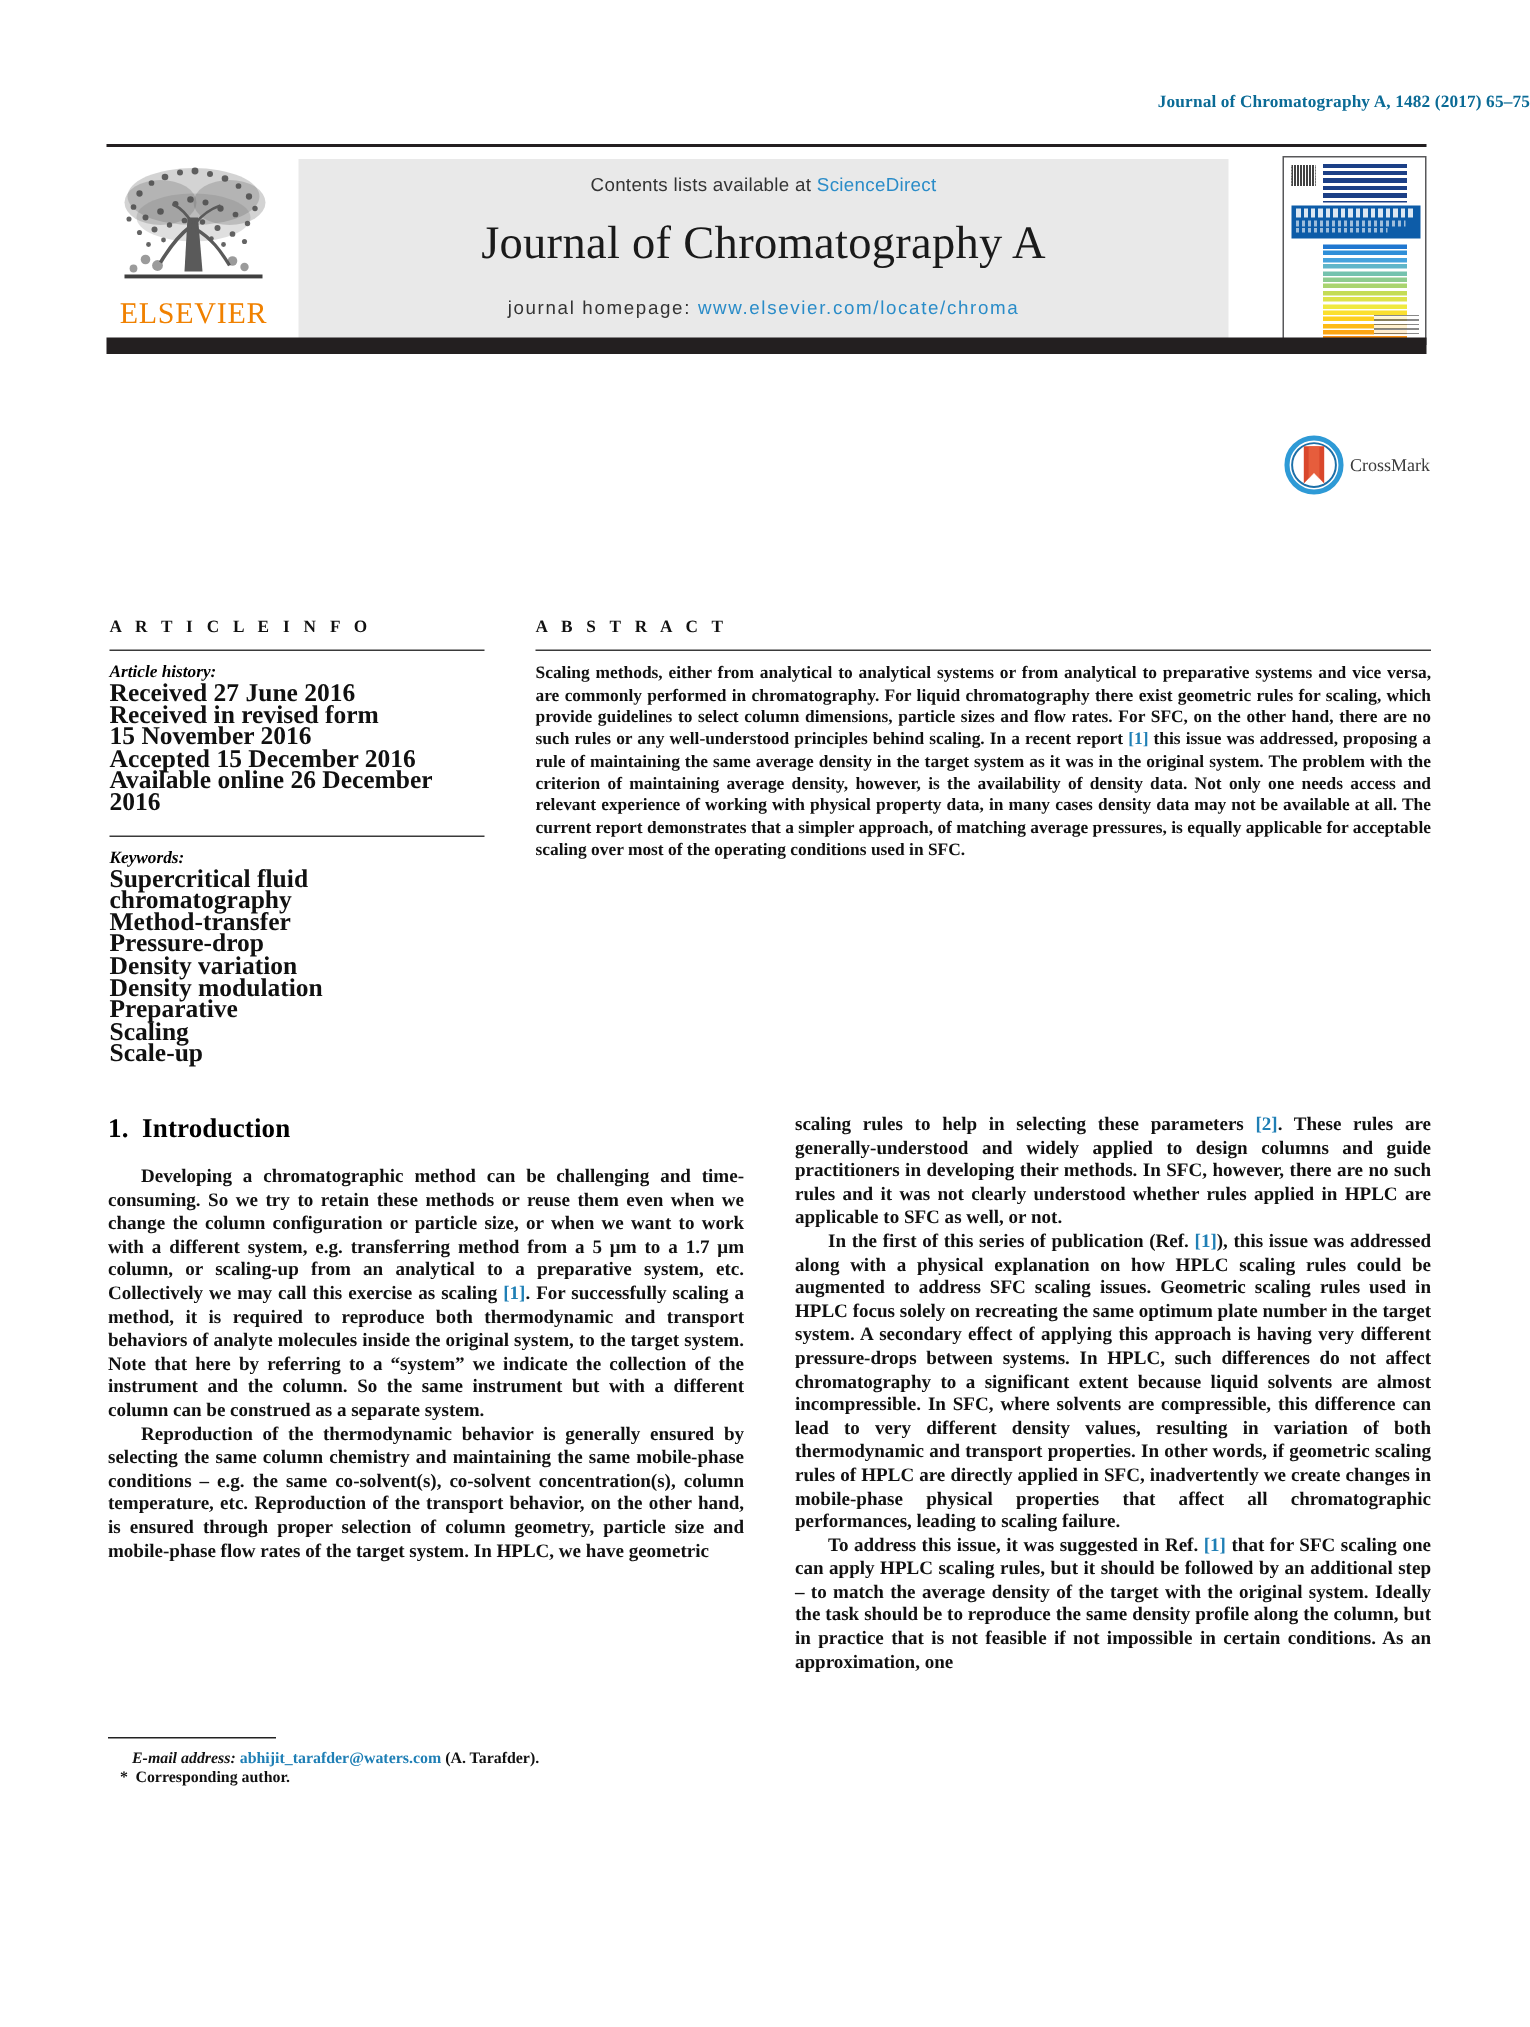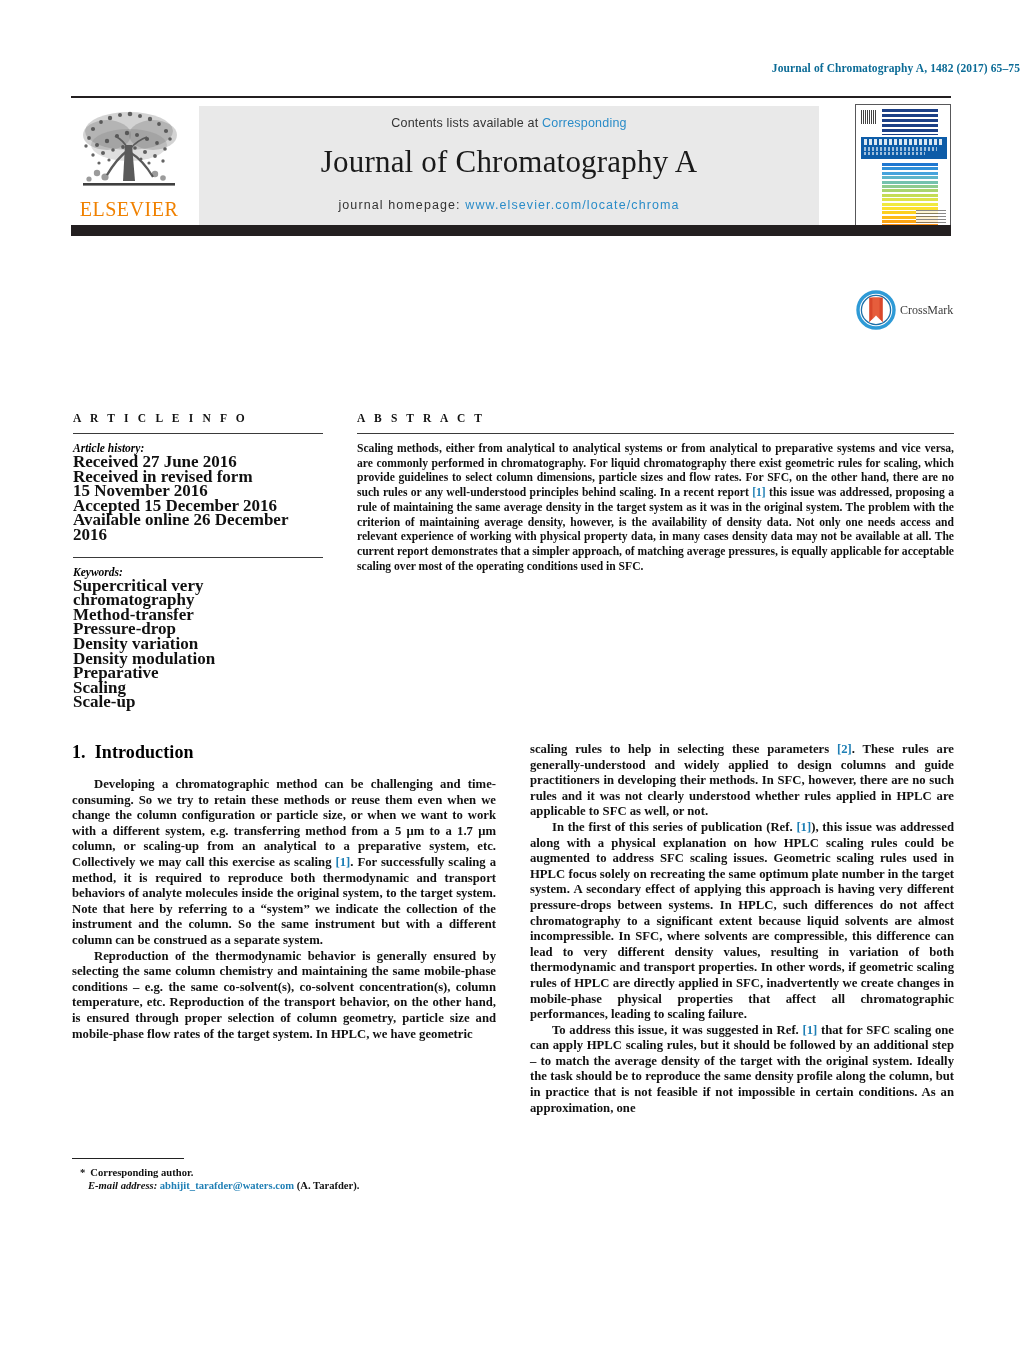--- a/index.html
+++ b/index.html
@@ -414,21 +414,21 @@
             <circle cx="12" cy="74" r="2.6"></circle>
           </g>
           <rect x="6" y="78" width="92" height="2.6" fill="#3f3f3f"></rect>
         </g>
       </svg>
       <div class="elsevier-word">ELSEVIER</div>
     </div>
 
     <div class="banner">
       <div class="contents-line">
-        <span>Contents lists available at </span><span class="sd">Corresponding</span>
+        <span>Contents lists available at </span><span class="sd">ScienceDirect</span>
       </div>
       <div class="journal-title">Journal of Chromatography A</div>
       <div class="homepage-line">
         <span>journal homepage: </span><span class="url">www.elsevier.com/locate/chroma</span>
       </div>
     </div>
 
     <div class="cover">
       <div class="cover-inner">
         <div class="cover-barcode"></div>
@@ -482,21 +482,21 @@
     <div>
       <div class="info-line">Received 27 June 2016</div>
       <div class="info-line">Received in revised form</div>
       <div class="info-line">15 November 2016</div>
       <div class="info-line">Accepted 15 December 2016</div>
       <div class="info-line">Available online 26 December 2016</div>
     </div>
     <div class="hr-thin" style="margin-top:14px"></div>
     <div class="kw-block">
       <div class="info-label">Keywords:</div>
-      <div class="info-line">Supercritical very chromatography</div>
+      <div class="info-line">Supercritical fluid chromatography</div>
       <div class="info-line">Method-transfer</div>
       <div class="info-line">Pressure-drop</div>
       <div class="info-line">Density variation</div>
       <div class="info-line">Density modulation</div>
       <div class="info-line">Preparative</div>
       <div class="info-line">Scaling</div>
       <div class="info-line">Scale-up</div>
     </div>
   </div>
 
@@ -515,24 +515,24 @@
   </div>
 
   <div class="body-right">
     <p class="body nobreak"><span>scaling rules to help in selecting these parameters </span><span class="ref">[2]</span><span>. These rules are generally-understood and widely applied to design columns and guide practitioners in developing their methods. In SFC, however, there are no such rules and it was not clearly understood whether rules applied in HPLC are applicable to SFC as well, or not.</span></p>
     <p class="body"><span>In the first of this series of publication (Ref. </span><span class="ref">[1]</span><span>), this issue was addressed along with a physical explanation on how HPLC scaling rules could be augmented to address SFC scaling issues. Geometric scaling rules used in HPLC focus solely on recreating the same optimum plate number in the target system. A secondary effect of applying this approach is having very different pressure-drops between systems. In HPLC, such differences do not affect chromatography to a significant extent because liquid solvents are almost incompressible. In SFC, where solvents are compressible, this difference can lead to very different density values, resulting in variation of both thermodynamic and transport properties. In other words, if geometric scaling rules of HPLC are directly applied in SFC, inadvertently we create changes in mobile-phase physical properties that affect all chromatographic performances, leading to scaling failure.</span></p>
     <p class="body"><span>To address this issue, it was suggested in Ref. </span><span class="ref">[1]</span><span> that for SFC scaling one can apply HPLC scaling rules, but it should be followed by an additional step – to match the average density of the target with the original system. Ideally the task should be to reproduce the same density profile along the column, but in practice that is not feasible if not impossible in certain conditions. As an approximation, one</span></p>
   </div>
 
   <div class="footnote">
     <div class="footnote-rule"></div>
-    <div class="fn-line">
-      <span class="star">*</span><span>Corresponding author.</span>
-    </div>
     <div class="fn-line" style="padding-left:18px">
       <span class="fn-em">E-mail address:</span>
       <span class="fn-link">abhijit_tarafder@waters.com</span>
       <span>(A. Tarafder).</span>
     </div>
+    <div class="fn-line">
+      <span class="star">*</span><span>Corresponding author.</span>
+    </div>
   </div>
 
 
 </div>
 
 </body></html>

